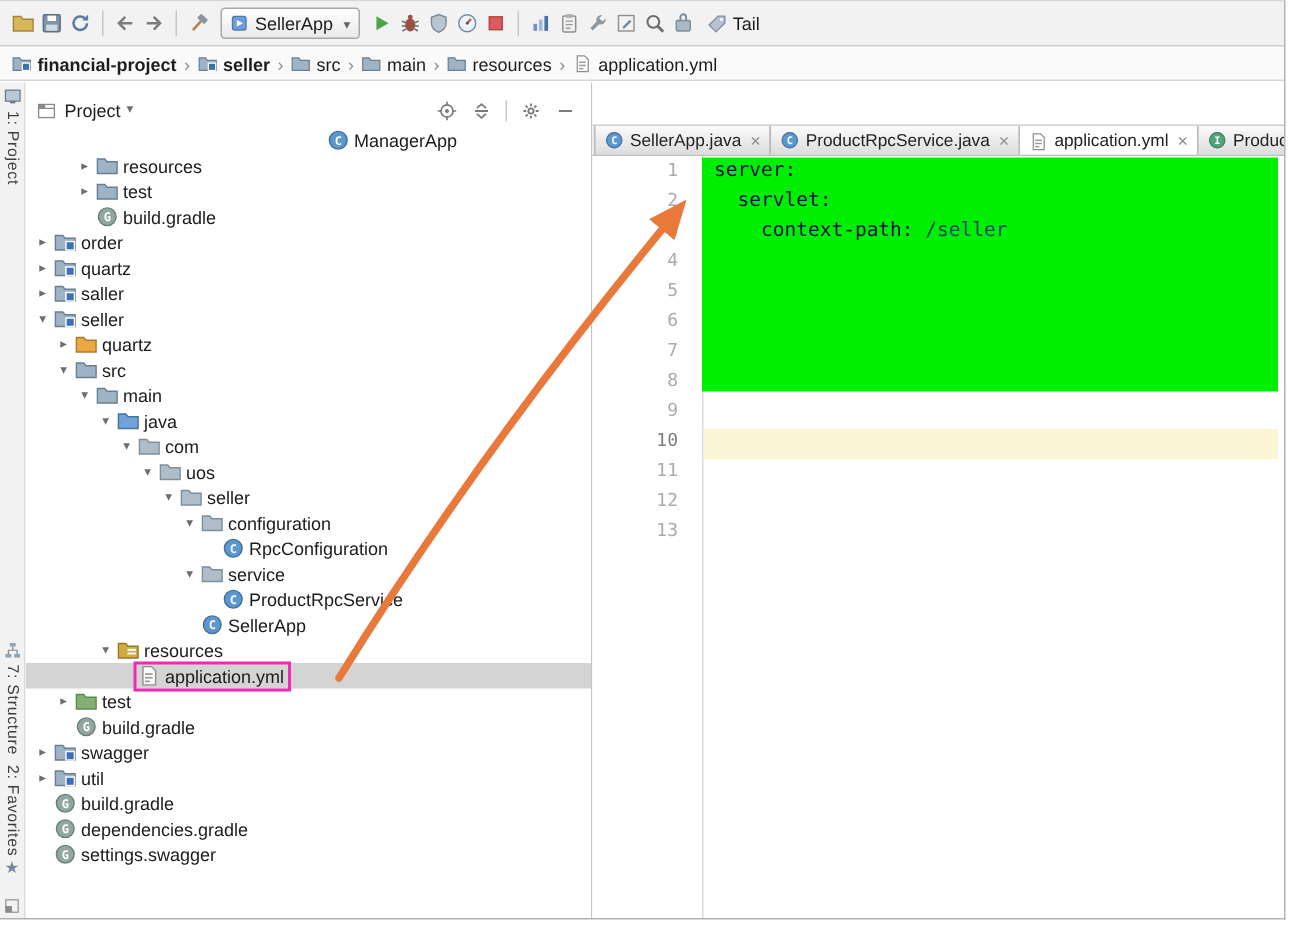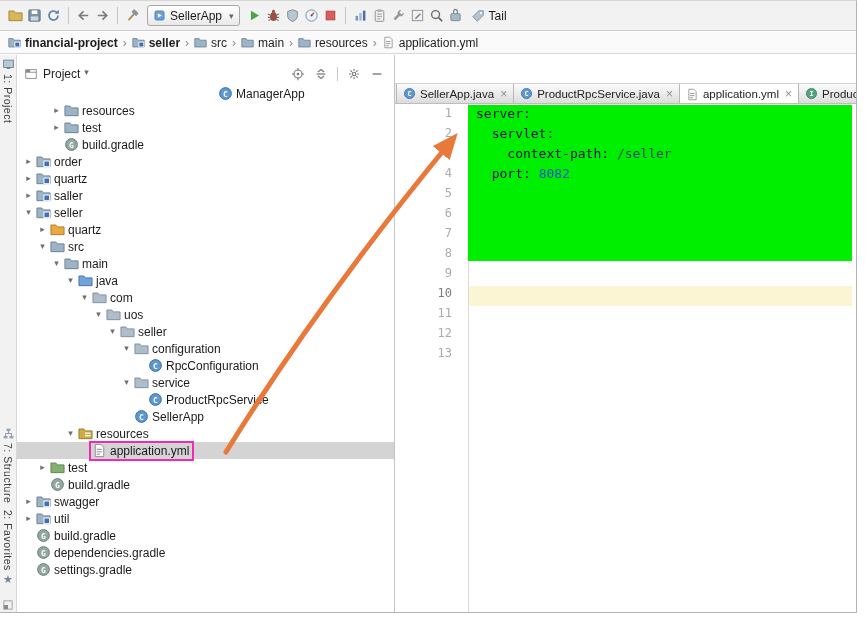--- a/index.html
+++ b/index.html
@@ -672,21 +672,21 @@
             </div>
             <div class="row" style="padding-left: 5px;">
               <span class="chev"></span>
               <span class="item-box">
                 <span class="ticon">
                   <svg viewBox="0 0 16 16" width="100%" height="100%">
                     <circle cx="8" cy="8" r="6.3" fill="#91a79f" stroke="#677f76"></circle>
                     <text x="8" y="11.2" text-anchor="middle" font-size="8.5" font-weight="bold" font-family="DejaVu Sans Mono, monospace" fill="#fff">G</text>
                   </svg>
                 </span>
-                <span class="tlabel">settings.gradle</span>
+                <span class="tlabel">settings.swagger</span>
               </span>
             </div>
           </div>
       </div>
 
       <div class="editor">
         <div class="editor-gap"></div>
         <div class="tabbar">
             <div class="tab">
               <span class="ticon">
@@ -746,21 +746,20 @@
               <div class="ln">9</div>
               <div class="ln caret">10</div>
               <div class="ln">11</div>
               <div class="ln">12</div>
               <div class="ln">13</div>
             </div>
           <div class="code">
               <div class="line"><span class="tk-key">server:</span></div>
               <div class="line"><span class="tk-plain">  </span><span class="tk-key">servlet:</span></div>
               <div class="line"><span class="tk-plain">    </span><span class="tk-key">context-path:</span><span class="tk-plain"> </span><span class="tk-value">/seller</span></div>
-              <div class="line"><span class="tk-plain">  </span><span class="tk-key">port:</span><span class="tk-plain"> </span><span class="tk-number">8082</span></div>
               <div class="line"></div>
               <div class="line"></div>
               <div class="line"></div>
               <div class="line"></div>
               <div class="line"></div>
               <div class="line"></div>
               <div class="line"></div>
               <div class="line"></div>
             </div>
         </div>

